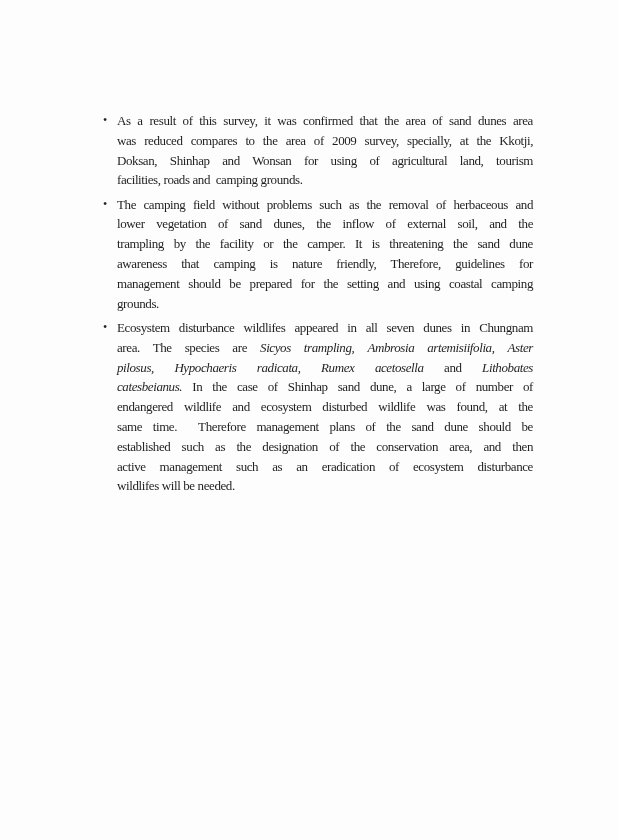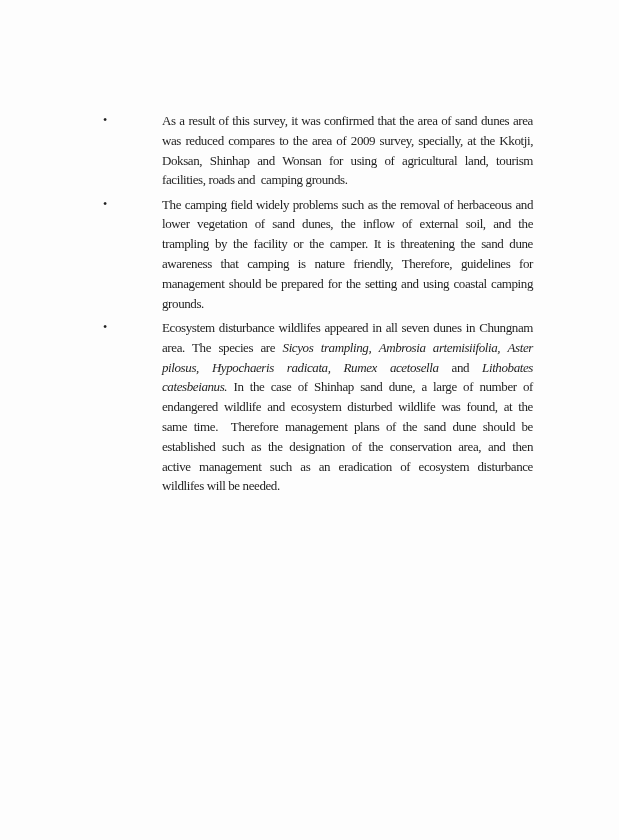--- a/index.html
+++ b/index.html
@@ -37,21 +37,20 @@
     font-size: 12px;
     line-height: 19.8px;
   }
   .line {
     font-size: 13px;
     line-height: 19.8px;
     letter-spacing: -0.4px;
     text-align: justify;
     text-align-last: justify;
     white-space: normal;
-    margin-left: 45px;
   }
   .line.last {
     text-align-last: left;
   }
   .italic {
     font-style: italic;
   }
 </style>
 </head>
 <body>
@@ -60,21 +59,21 @@
   <ul class="bullet-list">
       <li class="bullet-item">
         <span class="marker">•</span>
         <div class="line"><span>As a result of this survey, it was confirmed that the area of sand dunes area</span></div>
         <div class="line"><span>was reduced compares to the area of 2009 survey, specially, at the Kkotji,</span></div>
         <div class="line"><span>Doksan, Shinhap and Wonsan for using of agricultural land, tourism</span></div>
         <div class="line last"><span>facilities, roads and&nbsp; camping grounds.</span></div>
       </li>
       <li class="bullet-item">
         <span class="marker">•</span>
-        <div class="line"><span>The camping field widely problems such as the removal of herbaceous and</span></div>
+        <div class="line"><span>The camping field without problems such as the removal of herbaceous and</span></div>
         <div class="line"><span>lower vegetation of sand dunes, the inflow of external soil, and the</span></div>
         <div class="line"><span>trampling by the facility or the camper. It is threatening the sand dune</span></div>
         <div class="line"><span>awareness that camping is nature friendly, Therefore, guidelines for</span></div>
         <div class="line"><span>management should be prepared for the setting and using coastal camping</span></div>
         <div class="line last"><span>grounds.</span></div>
       </li>
       <li class="bullet-item">
         <span class="marker">•</span>
         <div class="line"><span>Ecosystem disturbance wildlifes appeared in all seven dunes in Chungnam</span></div>
         <div class="line"><span>area. The species are </span><span class="italic">Sicyos trampling,</span><span> </span><span class="italic">Ambrosia artemisiifolia,</span><span> </span><span class="italic">Aster</span></div>

